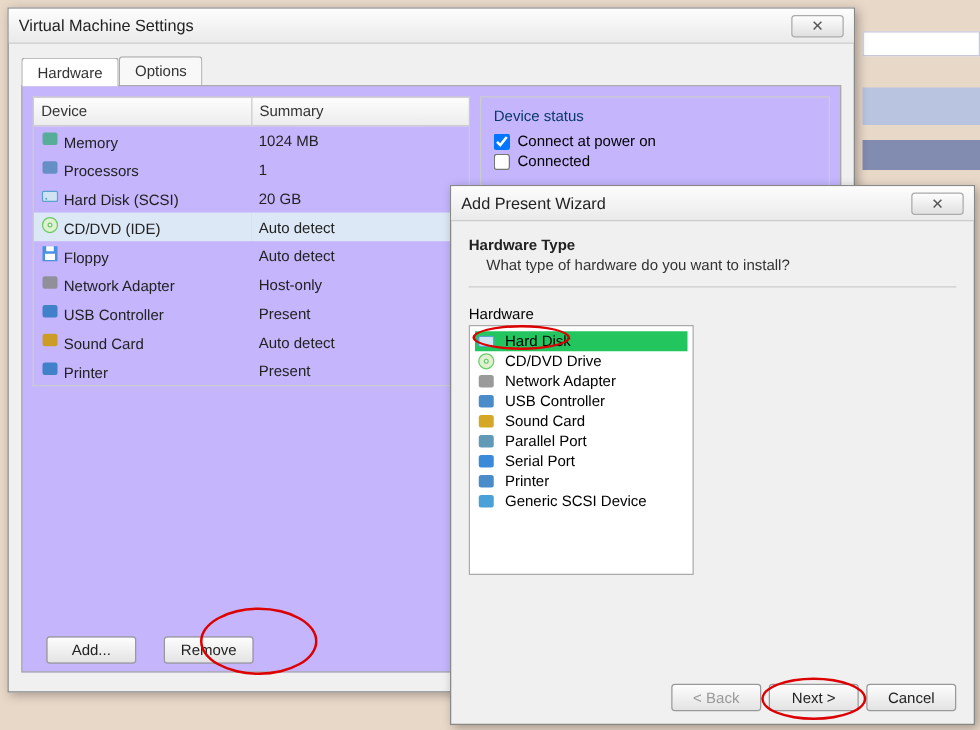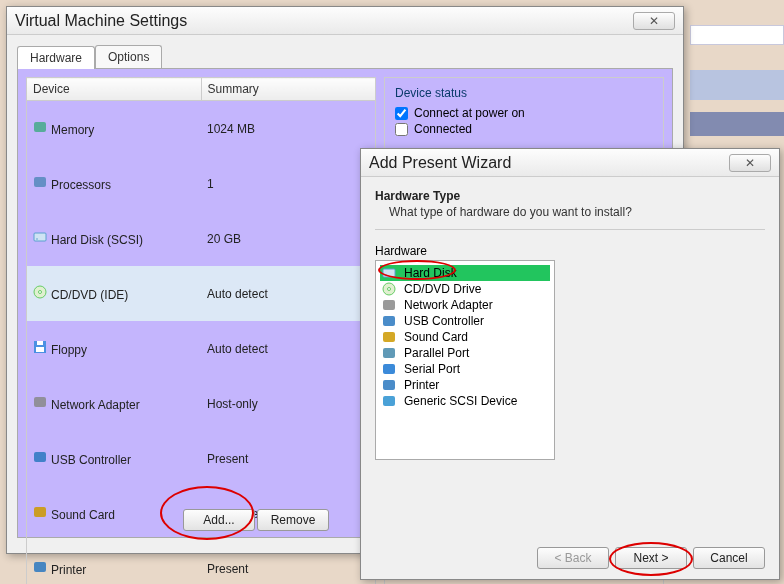--- a/index.html
+++ b/index.html
@@ -1,42 +1,42 @@
 <!DOCTYPE html>
 <html><head>
 <meta charset="utf-8">
 <style>
 * { box-sizing: border-box; margin: 0; padding: 0; font-family: "Segoe UI", Tahoma, sans-serif; font-size: 12px; }
 body { width: 784px; height: 584px; background: #e8d8c8; position: relative; overflow: hidden; }
 
 .window { position: absolute; background: #f0f0f0; border: 1px solid #888; box-shadow: 2px 2px 8px rgba(0,0,0,0.3); }
 .titlebar { height: 28px; background: linear-gradient(#fdfdfd,#eaeaea); border-bottom: 1px solid #ccc; display: flex; align-items: center; padding: 0 8px; justify-content: space-between; }
-.titlebar-text { font-size: 16px; color: #222; }
+.titlebar-text { font-size: 13px; color: #222; }
 .close-btn { width: 42px; height: 18px; border: 1px solid #aaa; border-radius: 3px; background: linear-gradient(#fdfdfd,#e0e0e0); display: flex; align-items: center; justify-content: center; font-size: 11px; color: #555; cursor: pointer; }
 
 .tabs { display: flex; padding: 10px 10px 0 10px; }
 .tab { padding: 4px 12px; border: 1px solid #aaa; border-bottom: none; background: #f8f8f8; border-radius: 3px 3px 0 0; margin-right: 0; cursor: pointer; color: #333; }
 .tab.active { background: #fff; position: relative; top: 1px; }
 
 .panel { margin: 0 10px 10px 10px; border: 1px solid #aaa; background: #c4b5fd; padding: 8px; }
 
 .hw-layout { display: flex; gap: 8px; }
 .device-list { flex: 1; }
 .dev-table { width: 100%; border: 1px solid #ccc; border-collapse: collapse; }
 .dev-table th { text-align: left; padding: 4px 6px; background: linear-gradient(#fdfdfd,#ececec); border: 1px solid #ccc; font-weight: normal; color: #333; }
-.dev-table td { padding: 19px 6px; color: #222; }
+.dev-table td { padding: 3px 6px; color: #222; }
 .dev-row.sel td { background: #dce8f6; }
 .dev-icon { display: inline-flex; width: 14px; height: 14px; align-items: center; justify-content: center; margin-right: 4px; }
 
 .status-box { border: 1px solid #ccc; padding: 8px 10px; width: 280px; }
 .grp-title { color: #0a3a6a; margin-bottom: 6px; }
 .chk { display: flex; align-items: center; gap: 6px; margin: 2px 0; }
 .chk input { width: 13px; height: 13px; }
 
-.btn-row { display: flex; justify-content: flex-end; gap: 2px; margin-top: 8px; padding: 6px 10px; }
+.btn-row { display: flex; justify-content: flex-start; gap: 22px; margin-top: 8px; padding: 6px 10px; }
 .win-btn { min-width: 72px; height: 22px; border: 1px solid #999; border-radius: 3px; background: linear-gradient(#fdfdfd,#e3e3e3); cursor: pointer; color: #222; padding: 0 10px; }
 .win-btn:disabled { color: #999; }
 
 .wizard { left: 360px; top: 148px; width: 420px; height: 432px; }
 .wiz-body { padding: 12px 14px; }
 .wiz-hdr { margin-bottom: 10px; }
 .wiz-title { font-weight: bold; color: #222; }
 .wiz-sub { margin-left: 14px; color: #333; margin-top: 2px; }
 .wiz-cols { display: flex; gap: 14px; margin-top: 14px; }
 .wiz-listbox { border: 1px solid #aaa; width: 180px; height: 200px; padding: 4px; overflow: auto; background: #fff; }

